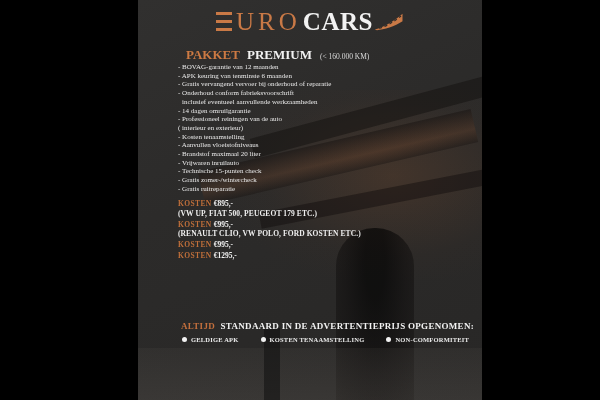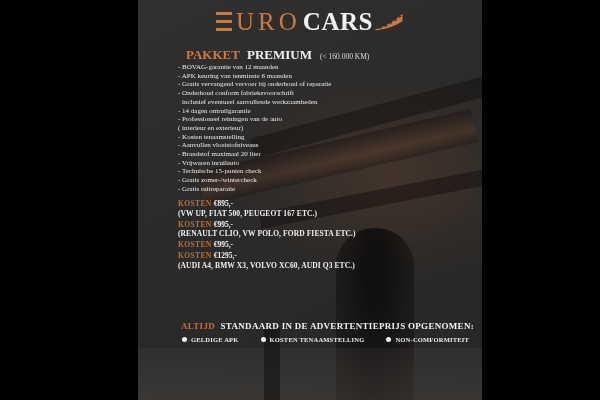--- a/index.html
+++ b/index.html
@@ -134,32 +134,31 @@
     <div class="feat">- Brandstof maximaal 20 liter</div>
     <div class="feat">- Vrijwaren inruilauto</div>
     <div class="feat">- Technische 15-punten check</div>
     <div class="feat">- Gratis zomer-/wintercheck</div>
     <div class="feat">- Gratis ruitreparatie</div>
   </div>
 
   <div class="pricing">
     <div class="price-block">
       <div class="price-line"><span class="k">KOSTEN</span><span class="p">€895,-</span></div>
-      <div class="cars-line">(VW UP, FIAT 500, PEUGEOT 167 ETC.)</div>
+      <div class="cars-line">(VW UP, FIAT 500, PEUGEOT 179 ETC.)</div>
     </div>
     <div class="price-block">
       <div class="price-line"><span class="k">KOSTEN</span><span class="p">€995,-</span></div>
-      <div class="cars-line">(RENAULT CLIO, VW POLO, FORD FIESTA ETC.)</div>
+      <div class="cars-line">(RENAULT CLIO, VW POLO, FORD KOSTEN ETC.)</div>
     </div>
     <div class="price-block">
       <div class="price-line"><span class="k">KOSTEN</span><span class="p">€995,-</span></div>
     </div>
     <div class="price-block">
       <div class="price-line"><span class="k">KOSTEN</span><span class="p">€1295,-</span></div>
-      <div class="cars-line">(AUDI A4, BMW X3, VOLVO XC60, AUDI Q3 ETC.)</div>
     </div>
   </div>
 
   <div class="footer-heading">
     <span class="orange">ALTIJD</span>
     <span class="white">STANDAARD IN DE ADVERTENTIEPRIJS OPGENOMEN:</span>
   </div>
 
   <div class="footer-items">
     <div class="footer-item">

